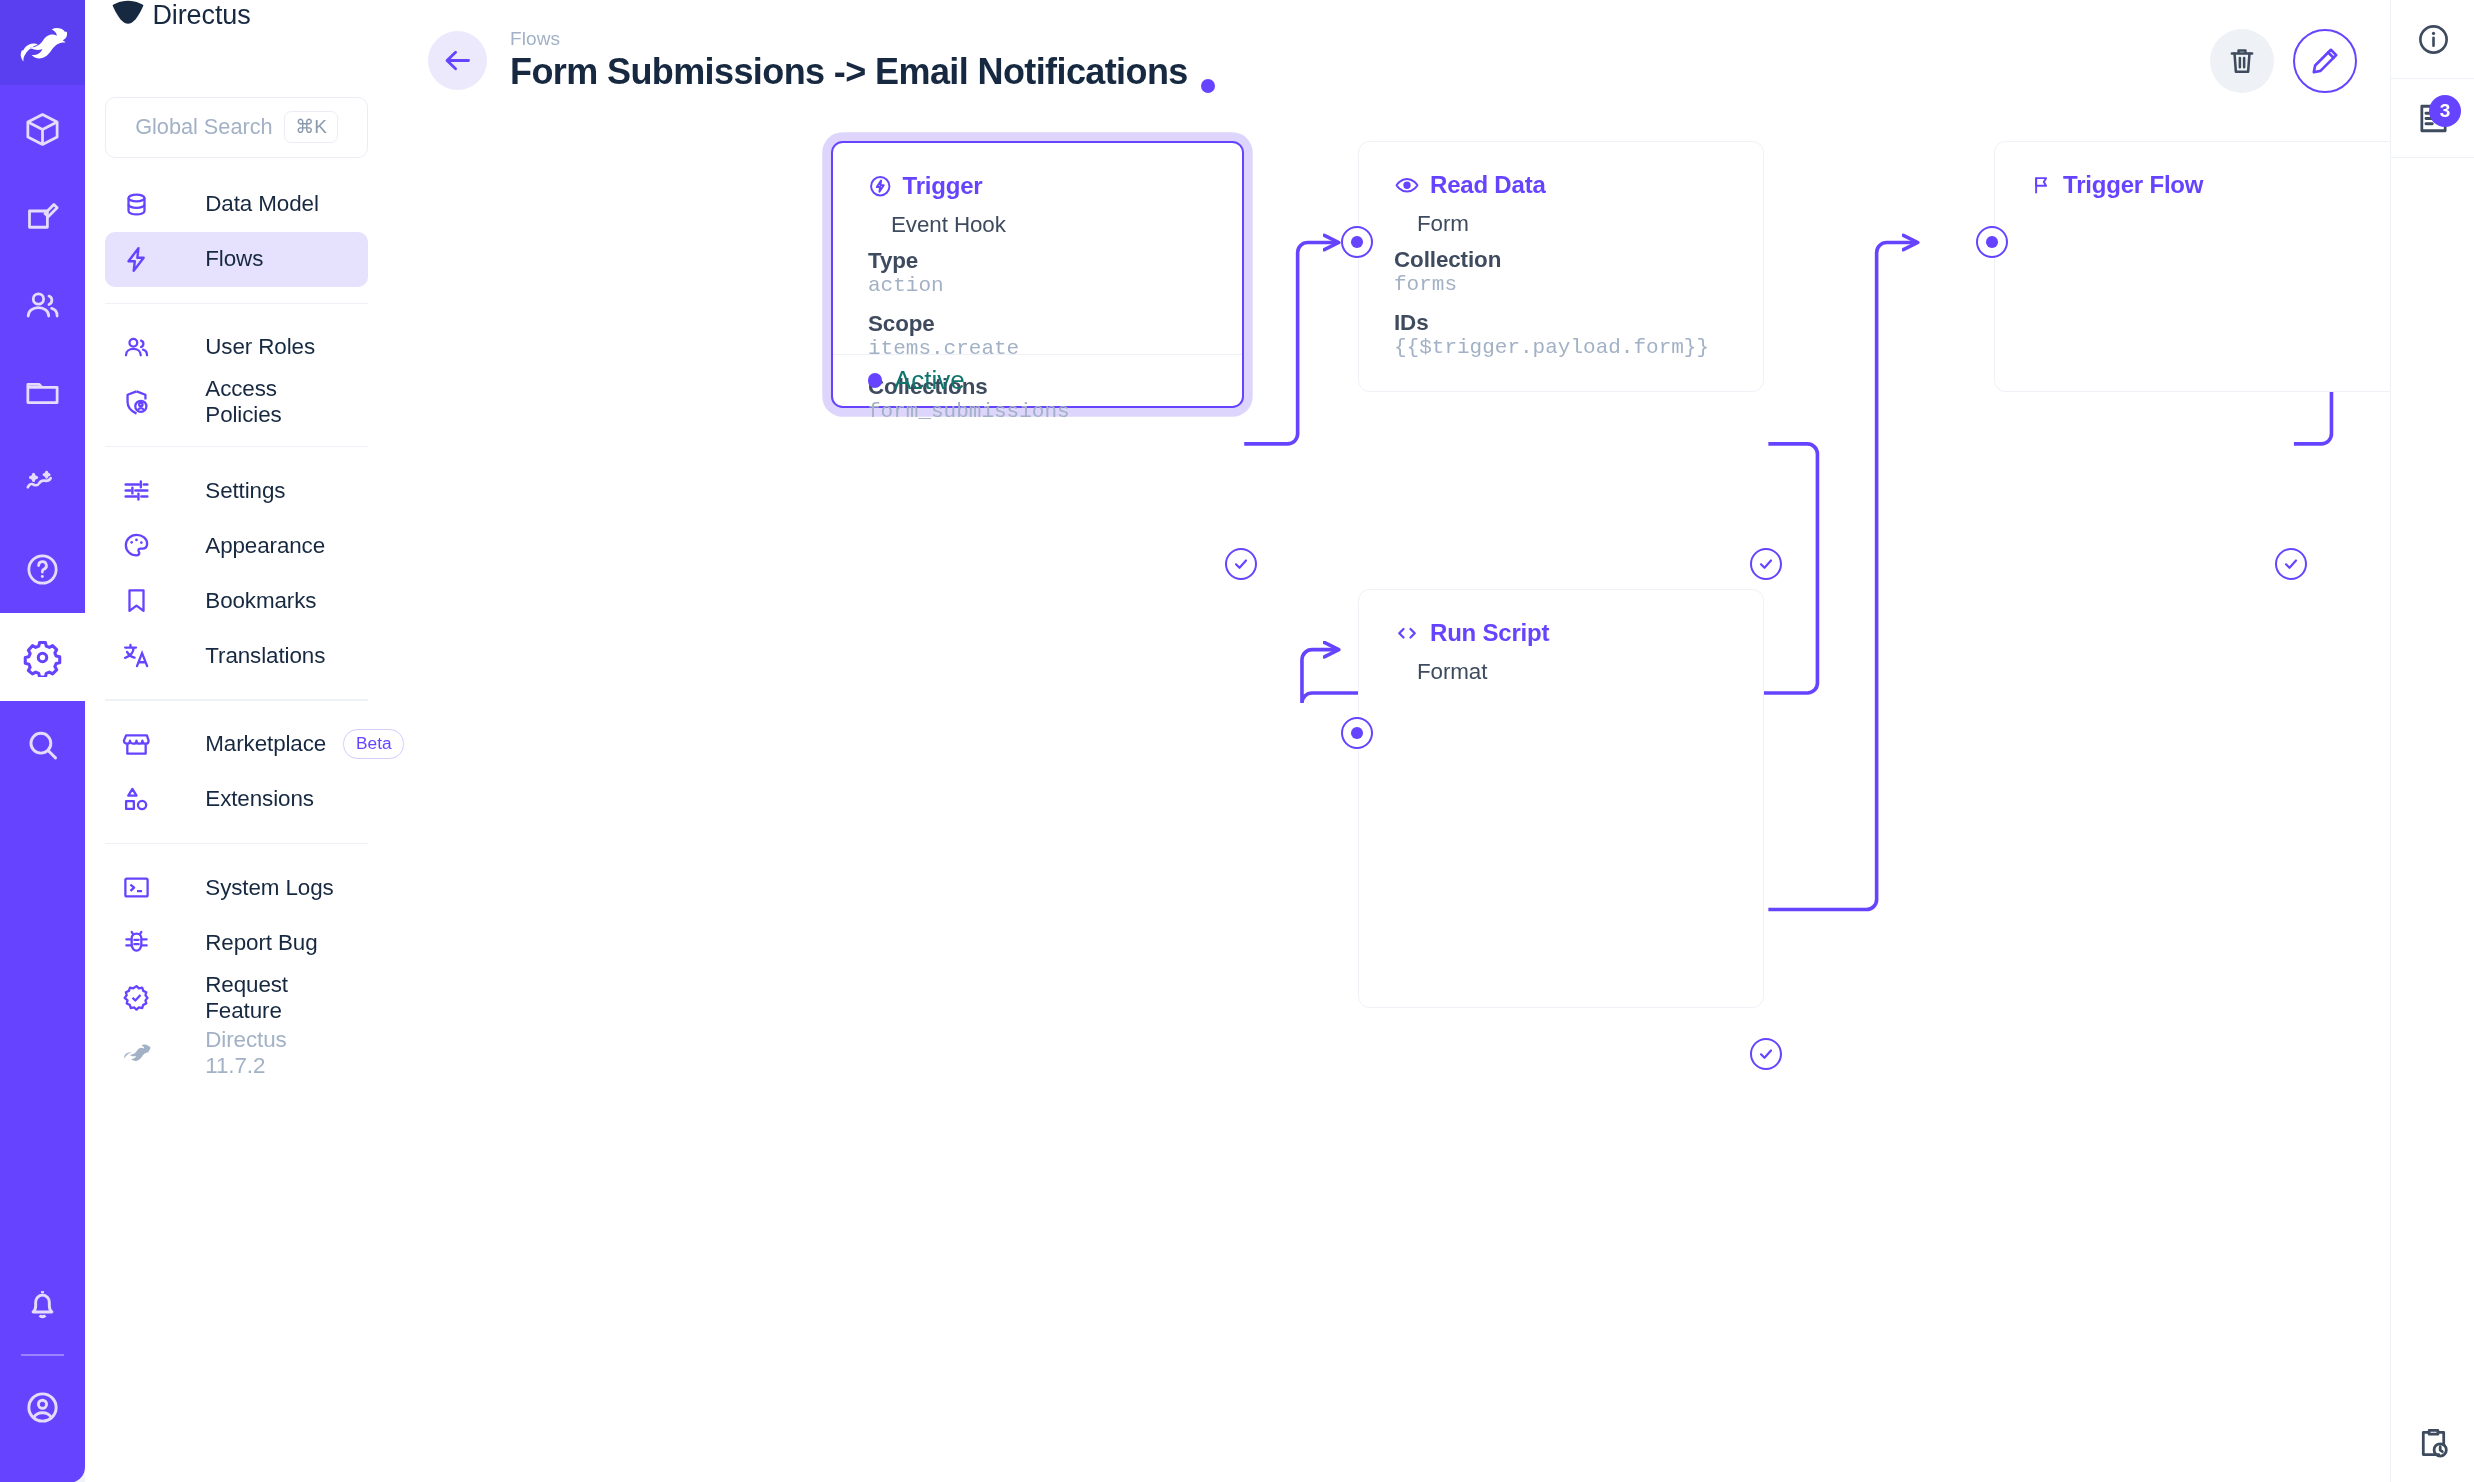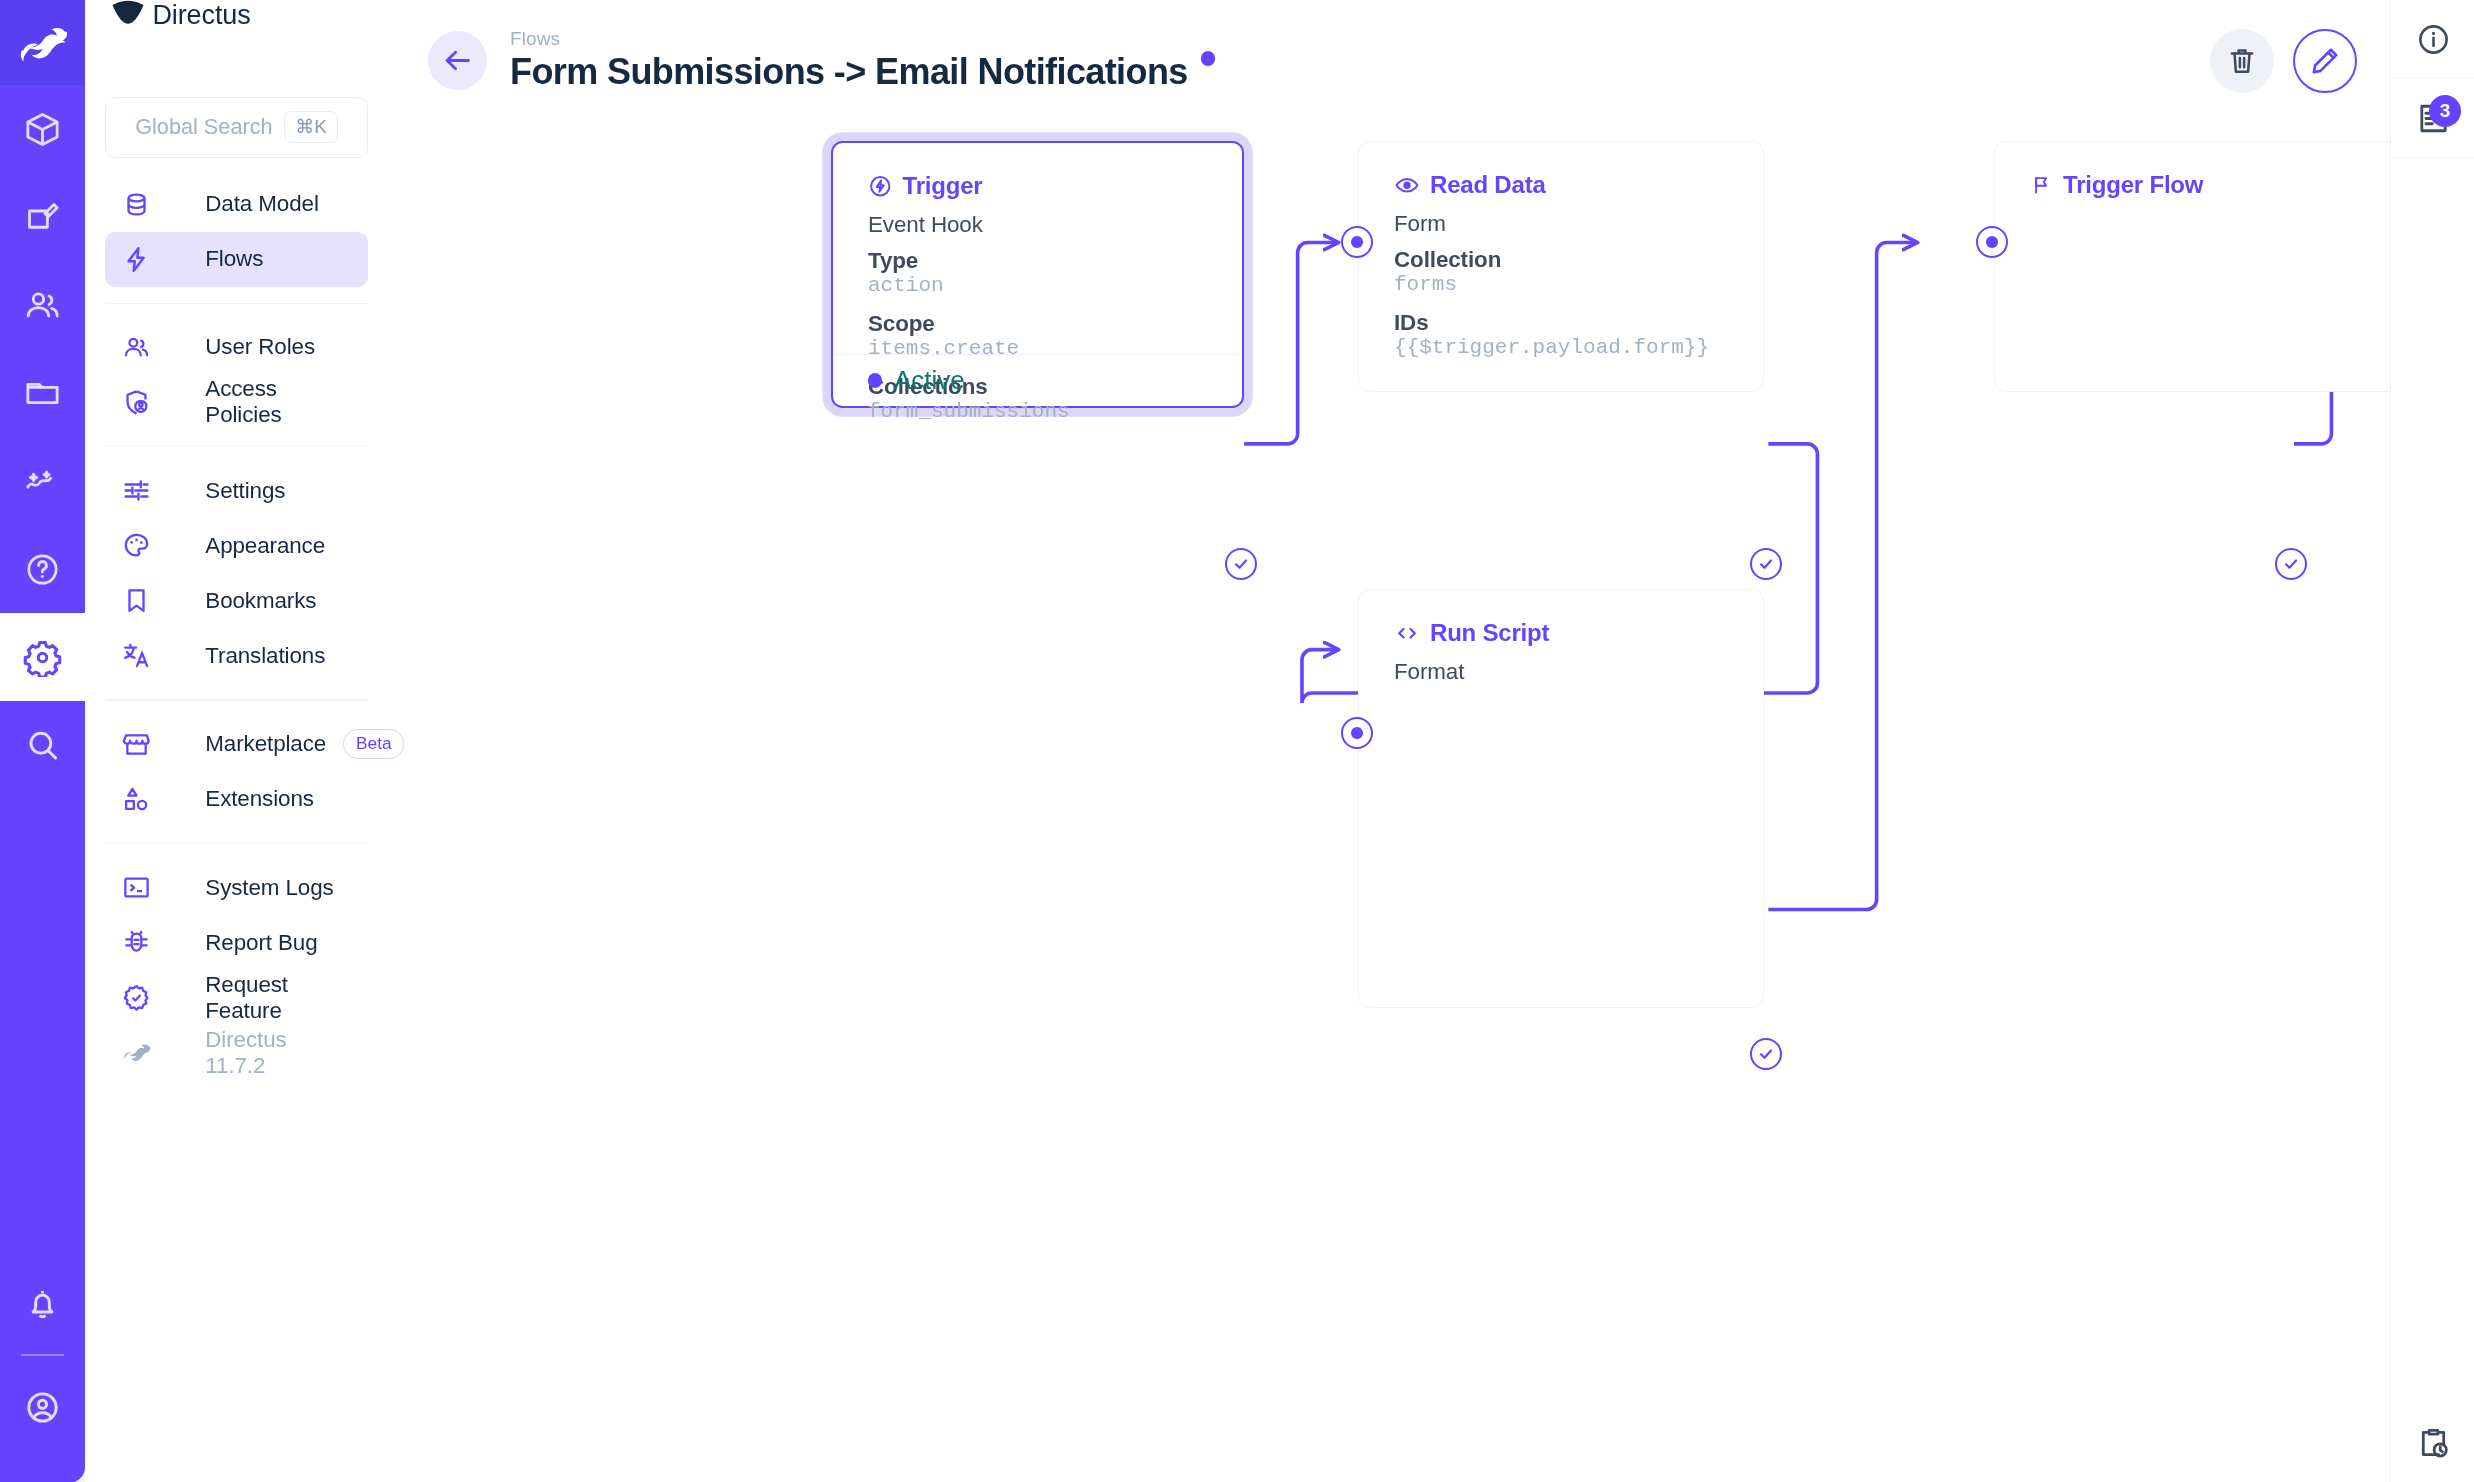--- a/index.html
+++ b/index.html
@@ -75,21 +75,21 @@
     height: 121px; display: flex; align-items: center;
     padding: 0 0 0 40px; position: relative; z-index: 3; background:#fff;
   }
   .back-btn {
     width: 59px; height: 59px; border-radius: 50%; background: #ece9fd;
     display: flex; align-items: center; justify-content: center; color: #6644ff;
     flex: 0 0 59px;
   }
   .title-block { margin-left: 23px; }
   .breadcrumb { font-size: 19px; color: #a2b1c5; margin-bottom: 1.4px; letter-spacing: 0.1px; }
-  .title-row { display: flex; align-items: flex-start; gap: 13px; }
+  .title-row { display: flex; align-items: flex-end; gap: 13px; }
   .page-title { font-size: 36px; font-weight: 700; color: #172940; letter-spacing: -0.6px; white-space: nowrap; }
   .title-dot { width: 14.4px; height: 14.4px; border-radius: 50%; background: #6644ff; }
   .header-actions {
     margin-left: auto; display: flex; align-items: center; gap: 19px; padding-right: 33px;
   }
   .hdr-btn {
     width: 64px; height: 64px; border-radius: 50%;
     display: flex; align-items: center; justify-content: center;
   }
   .hdr-btn.del { background: #eef2f6; color: #3e4b5e; }
@@ -106,21 +106,21 @@
   .node.selected {
     border: 2.2px solid #6644ff;
     box-shadow: 0 0 0 8.7px #ddd5fb;
   }
   .node-head {
     display: flex; align-items: center; gap: 10px;
     padding: 29px 0 0 35px; color: #6644ff;
     font-size: 24px; font-weight: 700; letter-spacing: -0.2px;
   }
   .node-body { padding: 11.6px 35px 0 35px; }
-  .nb-name { font-size: 22.4px; color: #3e4b5e; margin-bottom: 10px; letter-spacing:-0.1px;}
+  .nb-name { font-size: 22.4px; color: #3e4b5e; margin-bottom: 10px; letter-spacing:-0.1px;margin-left:23px;}
   .nb-key { font-size: 22.4px; font-weight: 700; color: #3e4b5e; letter-spacing:-0.1px; }
   .nb-val {
     font-family: "Liberation Mono", monospace;
     font-size: 21px; color: #a2b1c5; margin-bottom: 14.4px; white-space: nowrap; overflow: hidden;
   }
   .node-foot {
     position: absolute; left: 0; right: 0; bottom: 0;
     border-top: 1.4px solid #eef1f6; height: 52px;
     display: flex; align-items: center; gap: 11.6px; padding-left: 35px;
   }

